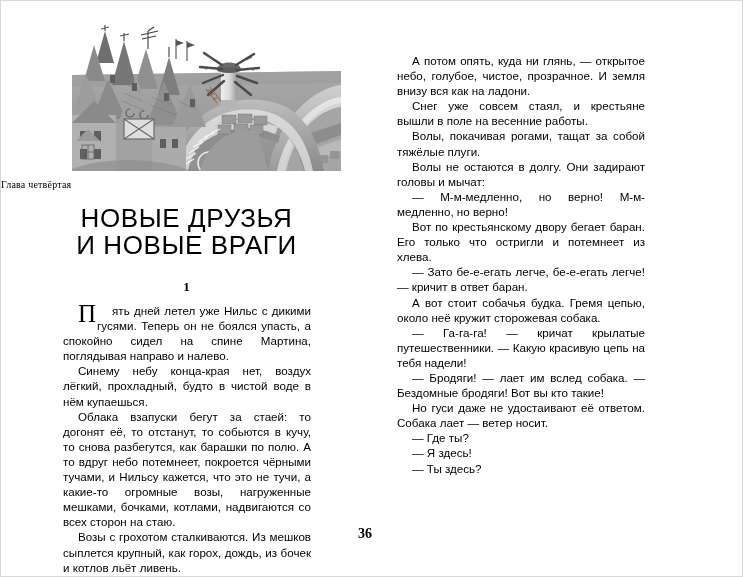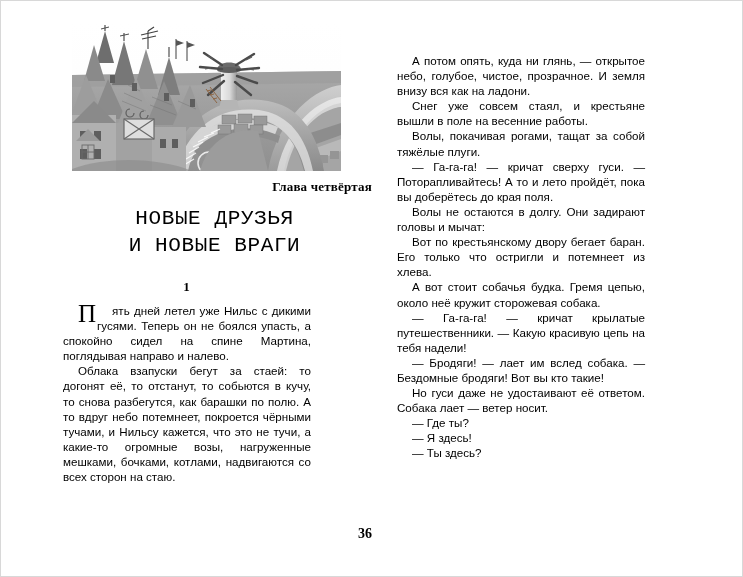--- a/index.html
+++ b/index.html
@@ -48,37 +48,36 @@
     background: #ffffff;
   }
   .illustration svg { display: block; }
 
   
   .chapter-label {
     position: absolute;
     left: 0;
     top: 178px;
     width: 371px;
-    text-align: right;
+    text-align: left;
     font-family: "Liberation Serif", serif;
-    font-weight: bold;
-    font-size: 13px;
+    font-weight: normal;
+    font-size: 10px;
     letter-spacing: .2px;
   }
   .chapter-title {
     position: absolute;
     left: 0;
     top: 204px;
     width: 371px;
     text-align: center;
-    font-family: Liberation Mono, monospace;
-    font-size: 21px;
+    font-family: Liberation Sans, sans-serif;
+    font-size: 26px;
     line-height: 27px;
     letter-spacing: .6px;
-    padding-left: 28px;
   }
   .chapter-title .tline { display: block; white-space: nowrap; }
 
   .section-number {
     position: absolute;
     left: 0;
     top: 278px;
     width: 371px;
     text-align: center;
     font-family: "Liberation Serif", serif;
@@ -340,34 +339,37 @@
 
     <div class="chapter-title">
       <span class="tline">НОВЫЕ ДРУЗЬЯ</span>
       <span class="tline">И НОВЫЕ ВРАГИ</span>
     </div>
 
     <div class="section-number">1</div>
 
     <div class="column column-left">
       <p class="dropcap-para"><span class="dropcap">П</span><span>ять дней летел уже Нильс с дикими гусями. Теперь он не боялся упасть, а спокойно сидел на спине Мартина, поглядывая направо и налево.</span></p>
+      <p>Синему небу конца-края нет, воздух лёгкий, прохладный, будто в чистой воде в нём купаешься.</p>
       <p>Облака взапуски бегут за стаей: то догонят её, то отстанут, то собьются в кучу, то снова разбегутся, как барашки по полю. А то вдруг небо потемнеет, покроется чёрными тучами, и Нильсу кажется, что это не тучи, а какие-то огромные возы, нагруженные мешками, бочками, котлами, надвигаются со всех сторон на стаю.</p>
+      <p>Возы с грохотом сталкиваются. Из мешков сыплется крупный, как горох, дождь, из бочек и котлов льёт ливень.</p>
     </div>
 
     <div class="folio folio-left">36</div>
   </div>
 
   <div class="page page-right">
     <div class="column column-right" style="left:25px;">
       <p>А потом опять, куда ни глянь, — открытое небо, голубое, чистое, прозрачное. И земля внизу вся как на ладони.</p>
       <p>Снег уже совсем стаял, и крестьяне вышли в поле на весенние работы.</p>
       <p>Волы, покачивая рогами, тащат за собой тяжёлые плуги.</p>
-      <p>— Га-га-га! — кричат сверху гуси. — Поторапливайтесь! А то и лето пройдёт, пока вы доберётесь до края поля.</p>
       <p>Волы не остаются в долгу. Они задирают головы и мычат:</p>
+      <p>— М-м-медленно, но верно! М-м-медленно, но верно!</p>
       <p>Вот по крестьянскому двору бегает баран. Его только что остригли и потемнеет из хлева.</p>
+      <p>— Зато бе-е-егать легче, бе-е-егать легче! — кричит в ответ баран.</p>
       <p>А вот стоит собачья будка. Гремя цепью, около неё кружит сторожевая собака.</p>
       <p>— Га-га-га! — кричат крылатые путешественники. — Какую красивую цепь на тебя надели!</p>
       <p>— Бродяги! — лает им вслед собака. — Бездомные бродяги! Вот вы кто такие!</p>
       <p>Но гуси даже не удостаивают её ответом. Собака лает — ветер носит.</p>
       <p>— Где ты?</p>
       <p>— Я здесь!</p>
       <p>— Ты здесь?</p>
     </div>
 
   </div>

